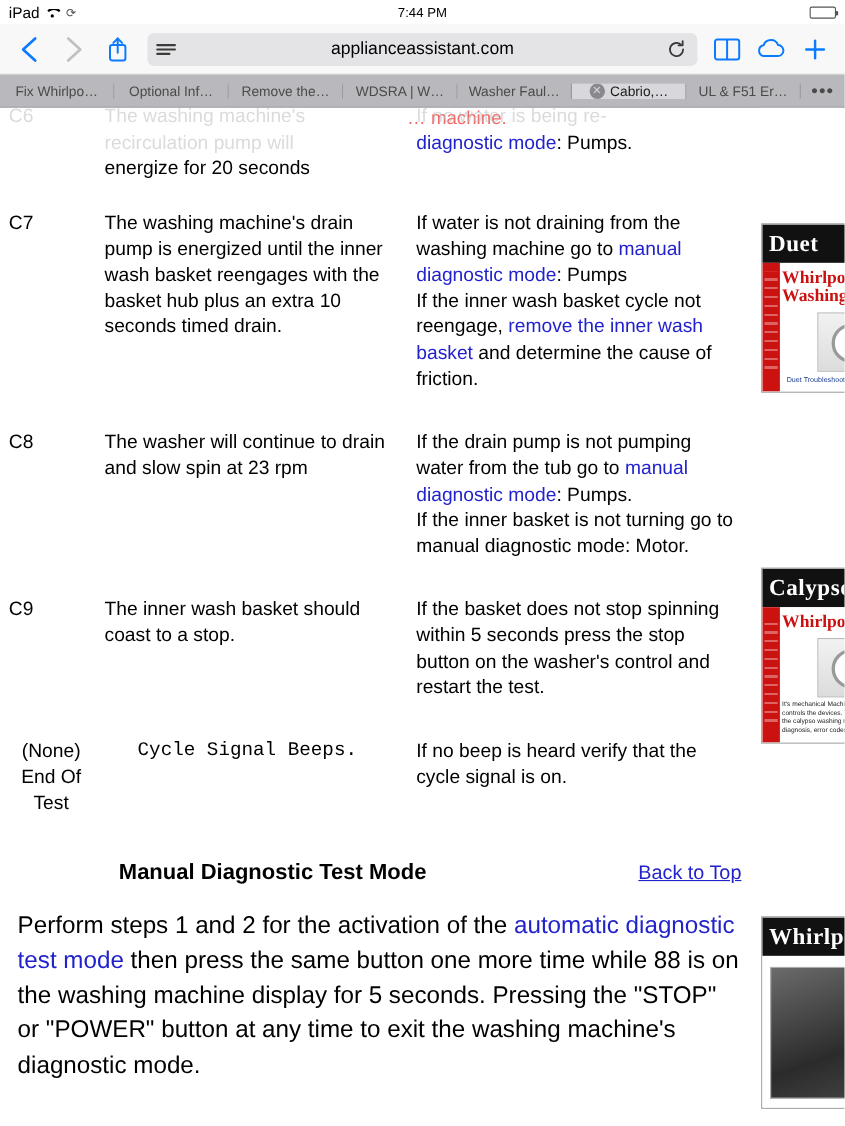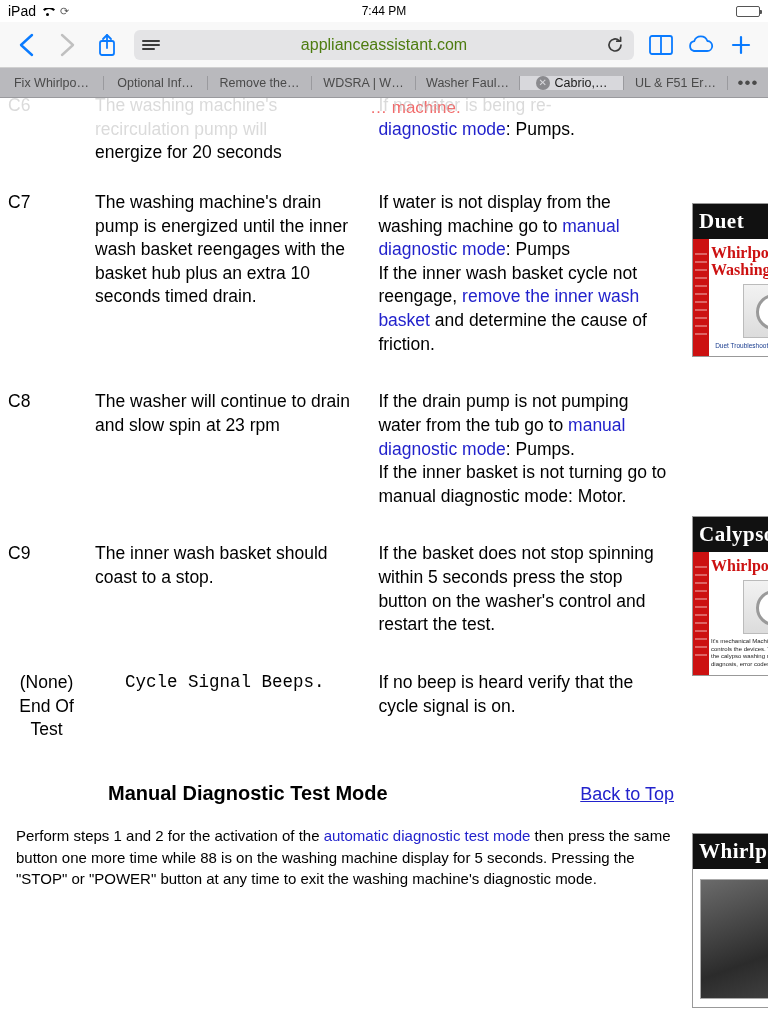--- a/index.html
+++ b/index.html
@@ -90,21 +90,21 @@
     width: 22px; height: 16px;
     display:flex; flex-direction: column; justify-content:center; gap:2px;
     color: #3b3b3b;
   }
   .reader-icon i { display:block; height:2px; background:#3b3b3b; border-radius:1px; }
   .reader-icon i:nth-child(1){ width:18px; }
   .reader-icon i:nth-child(2){ width:18px; }
   .reader-icon i:nth-child(3){ width:13px; }
   .url-text {
     position: absolute; left: 0; right: 0; text-align: center;
-    font-size: 16px; color: #4d7c0f;
+    font-size: 16px; color: #000000;
   }
   .reload-btn {
     width: 22px; height: 22px; margin-left: auto;
     display:flex; align-items:center; justify-content:center;
     color: #3b3b3b; z-index: 2;
   }
   .tb-icon { width: 34px; height: 34px; display:flex; align-items:center; justify-content:center; color:#0a7bff; }
 
   
   .tab-bar {
@@ -199,21 +199,21 @@
     font-weight: bold;
     color: #000;
     margin-left: 92px;
   }
   .back-top {
     margin-left: auto;
     font-size: 18px;
     color: #2222cc;
   }
   .body-par {
-    font-size: 15px;
+    font-size: 22px;
     line-height: 1.45;
     color: #000;
     padding: 0 8px;
     margin-top: 20px;
   }
 
   
   .sidebar {
     position: absolute;
     top: 0; right: 0;
@@ -422,21 +422,21 @@
             <div class="ghost-row" style="margin-top:-4px;">If no water is being re-</div>
 
             <div><a class="lnk" href="#">diagnostic mode</a><span>: Pumps.</span></div>
           </td>
         </tr>
       </tbody>
       <tbody id="rows-body">
           <tr>
             <td class="c-code">C7</td>
             <td class="c-desc">The washing machine's drain pump is energized until the inner wash basket reengages with the basket hub plus an extra 10 seconds timed drain.</td>
-            <td class="c-action"><span>If water is not display from the washing machine go to </span><a class="lnk" href="#">manual diagnostic mode</a><span>: Pumps</span><br><span>If the inner wash basket cycle not reengage, </span><a class="lnk" href="#">remove the inner wash basket</a><span> and determine the cause of friction.</span></td>
+            <td class="c-action"><span>If water is not draining from the washing machine go to </span><a class="lnk" href="#">manual diagnostic mode</a><span>: Pumps</span><br><span>If the inner wash basket cycle not reengage, </span><a class="lnk" href="#">remove the inner wash basket</a><span> and determine the cause of friction.</span></td>
           </tr>
           <tr>
             <td class="c-code">C8</td>
             <td class="c-desc">The washer will continue to drain and slow spin at 23 rpm</td>
             <td class="c-action"><span>If the drain pump is not pumping water from the tub go to </span><a class="lnk" href="#">manual diagnostic mode</a><span>: Pumps.</span><br><span>If the inner basket is not turning go to manual diagnostic mode: Motor.</span></td>
           </tr>
           <tr>
             <td class="c-code">C9</td>
             <td class="c-desc">The inner wash basket should coast to a stop.</td>
             <td class="c-action"><span>If the basket does not stop spinning within 5 seconds press the stop button on the washer's control and restart the test.</span></td>

